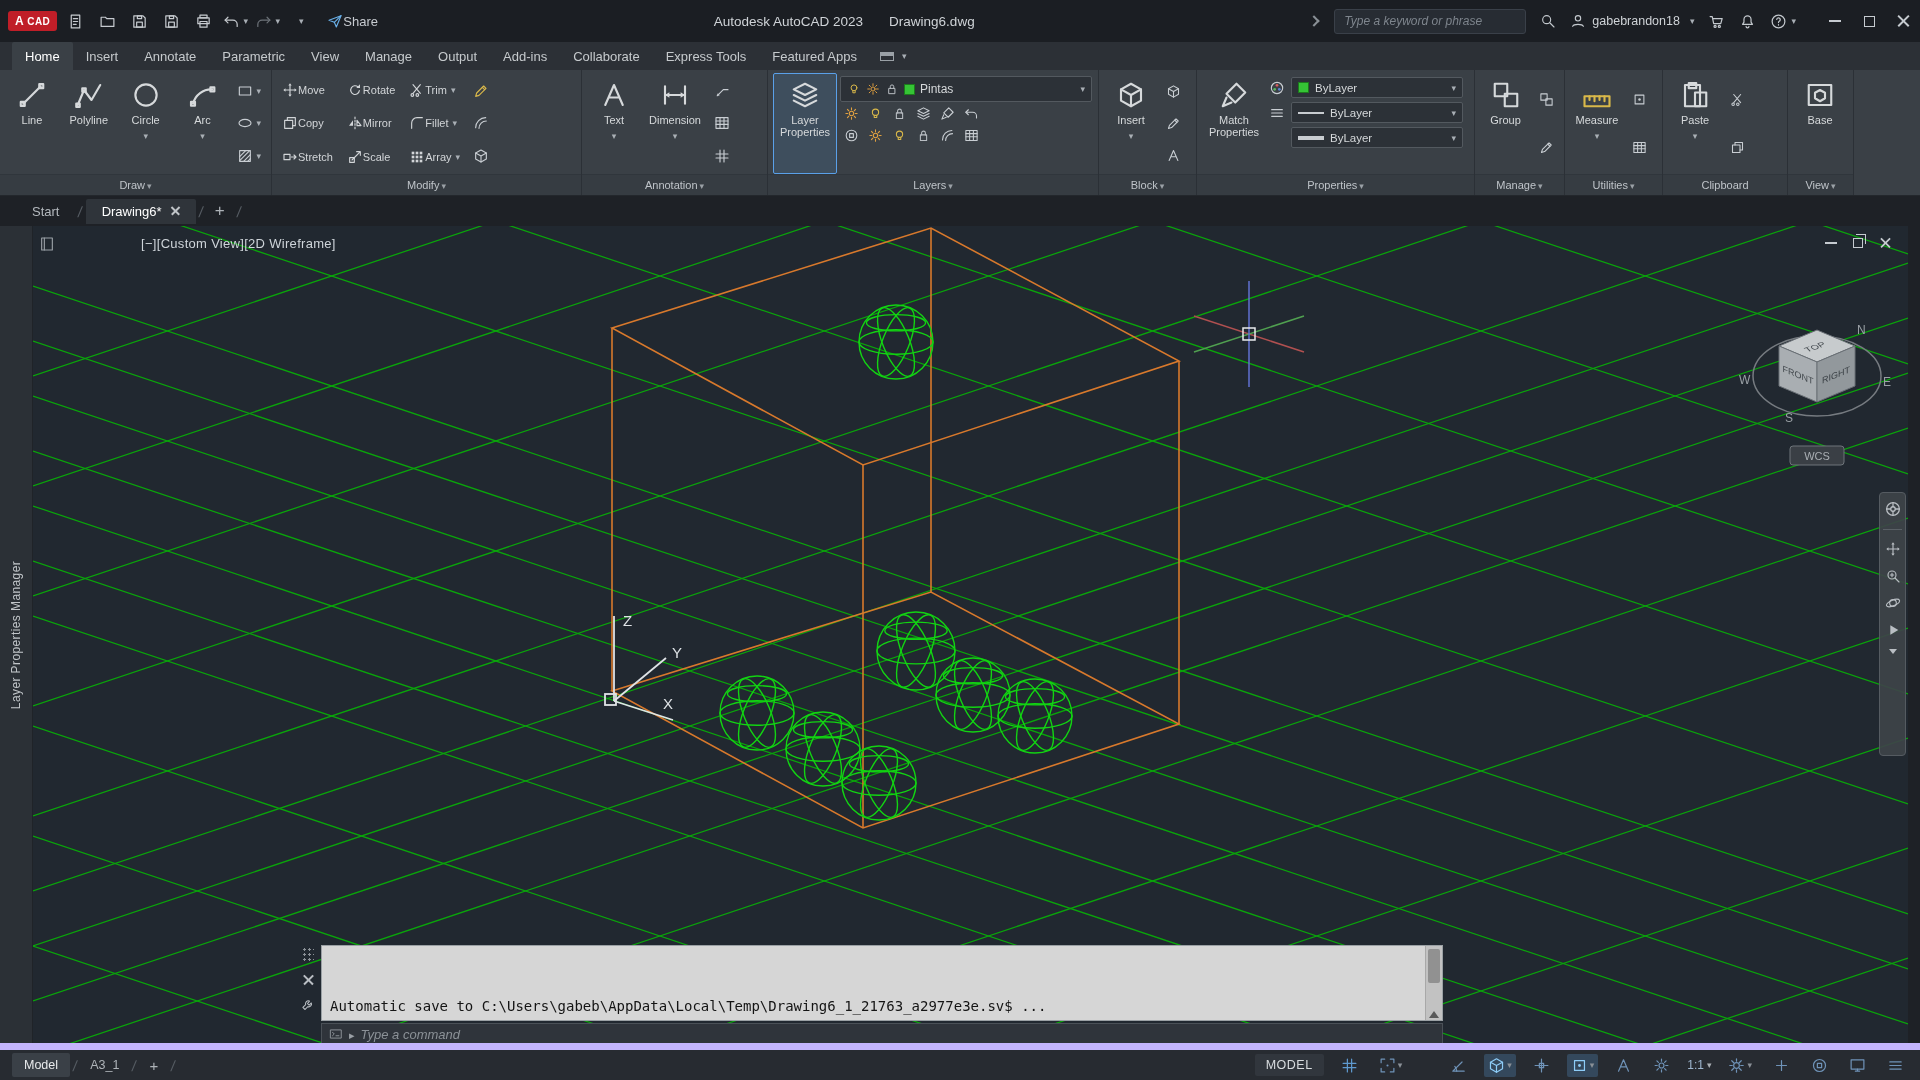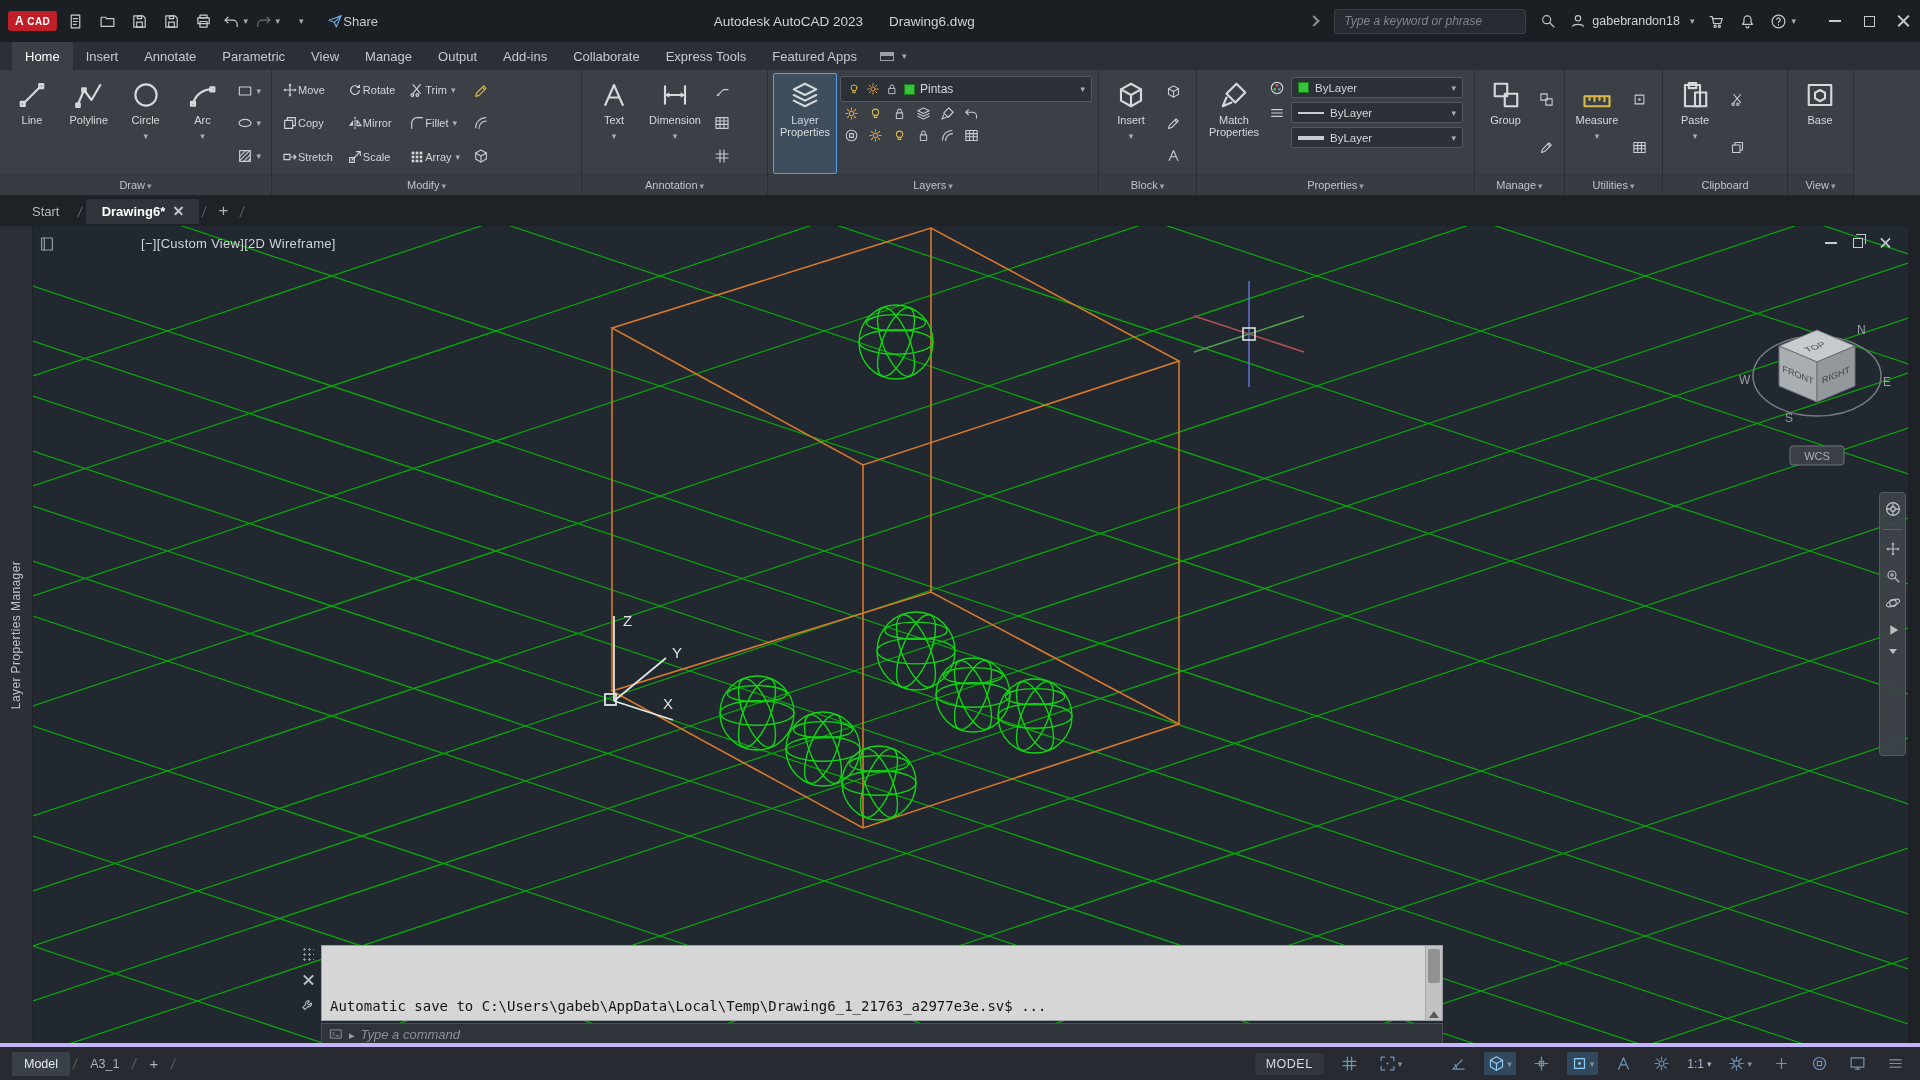--- a/index.html
+++ b/index.html
@@ -66,21 +66,21 @@
 .lrow{display:flex;gap:9px;align-items:center;padding:3px 4px}
 .prow{display:flex;align-items:center;gap:6px;height:25px}
 .pdrop{display:flex;align-items:center;gap:6px;background:#2c3137;border:1px solid #53595f;height:21px;padding:0 6px;width:172px;border-radius:2px;font-size:11.5px;color:#d5d8da}
 .pdrop .sp{flex:1}
 .lineglyph{width:26px;height:2px;background:#c8ccd0}
 .lineglyph.thick{height:4px}
 
 
 .filetabs{height:30px;background:#1e2126;display:flex;align-items:center;padding-left:16px;font-size:13px;color:#b4b9be}
 .ftab{padding:5px 16px;display:flex;align-items:center;gap:9px}
-.ftab.active{background:#2f343a;color:#fff;font-weight:bold;border-radius:2px 2px 0 0}
+.ftab.active{background:#2f343a;color:#fff;font-weight:normal;border-radius:2px 2px 0 0}
 .slash{color:#565c63;font-size:15px;padding:0 3px;transform:skewX(-8deg)}
 .tclose{position:relative;width:9px;height:9px;display:inline-block}
 .tclose::before,.tclose::after{content:"";position:absolute;left:-1px;top:3.8px;width:11px;height:1.5px;background:#c0c4c8}
 .tclose::before{transform:rotate(45deg)}.tclose::after{transform:rotate(-45deg)}
 .newtab{font-size:17px;color:#aeb3b8;padding:0 9px}
 
 
 .workspace{flex:1;display:flex;background:#1e2126;min-height:0}
 .pstrip{width:33px;background:#2b3036;border-right:1px solid #1f2328;position:relative}
 .pstrip .vlabel{position:absolute;top:50%;left:50%;transform:translate(-50%,-50%) rotate(180deg);writing-mode:vertical-rl;font-size:12px;color:#c2c6ca;white-space:nowrap;letter-spacing:.4px}
@@ -111,21 +111,21 @@
 .cmdhist{position:relative;background:#d6d6d6;border:1px solid #9aa0a4;height:76px;padding:3px 24px 0 8px;font-family:"DejaVu Sans Mono","Liberation Mono",monospace;font-size:14px;color:#141414;line-height:23px;white-space:pre;overflow:hidden}
 .cmdscroll{position:absolute;right:0;top:0;bottom:0;width:17px;background:#c2c2c2;border-left:1px solid #a8a8a8}
 .cmdscroll .thumb{position:absolute;left:2px;right:2px;top:3px;height:34px;background:#919191;border-radius:2px}
 .scrollup{position:absolute;left:3px;bottom:2px;width:0;height:0;border-left:5px solid transparent;border-right:5px solid transparent;border-bottom:7px solid #5a5a5a}
 .cmdinput{margin-top:2px;height:22px;background:#2f343b;border:1px solid #4a5057;display:flex;align-items:center;gap:6px;padding:0 7px;color:#9aa0a6}
 .cmdarrow::after{content:"▸";font-size:11px;color:#9aa0a6}
 input.cmdfield{flex:1;background:transparent;border:none;outline:none;color:#aeb4ba;font-style:italic;font-size:13px;font-family:"Liberation Sans",sans-serif}
 input.cmdfield::placeholder{color:#8b9197;font-style:italic}
 
 
-.statusbar{height:37px;background:#272b31;display:flex;align-items:center;padding:0 12px;font-size:12.5px;border-top:4px solid #c4b5fd}
+.statusbar{height:37px;background:#272b31;display:flex;align-items:center;padding:0 12px;font-size:12.5px;border-top:7px solid #c4b5fd}
 .ltab{padding:5px 12px;color:#e8eaec;background:#3a4047;border-radius:2px}
 .ltab2{padding:5px 10px;color:#aeb3b8}
 .sb-right{margin-left:auto;display:flex;align-items:center;gap:13px}
 .sico{display:flex;align-items:center;gap:2px;color:#6f93b8;padding:3px 4px;border-radius:2px}
 .sico.hl{color:#8ecdf8;background:#34485c}
 .sico .dd::after{color:#8a9096}
 .modelbtn{color:#d8dcdf;background:#31363d;padding:4px 11px;border-radius:2px;letter-spacing:.5px}
 .scaletxt{color:#9fb7d0;font-size:12px;display:flex;align-items:center;gap:3px}
 .gap18{width:14px}
 </style>

